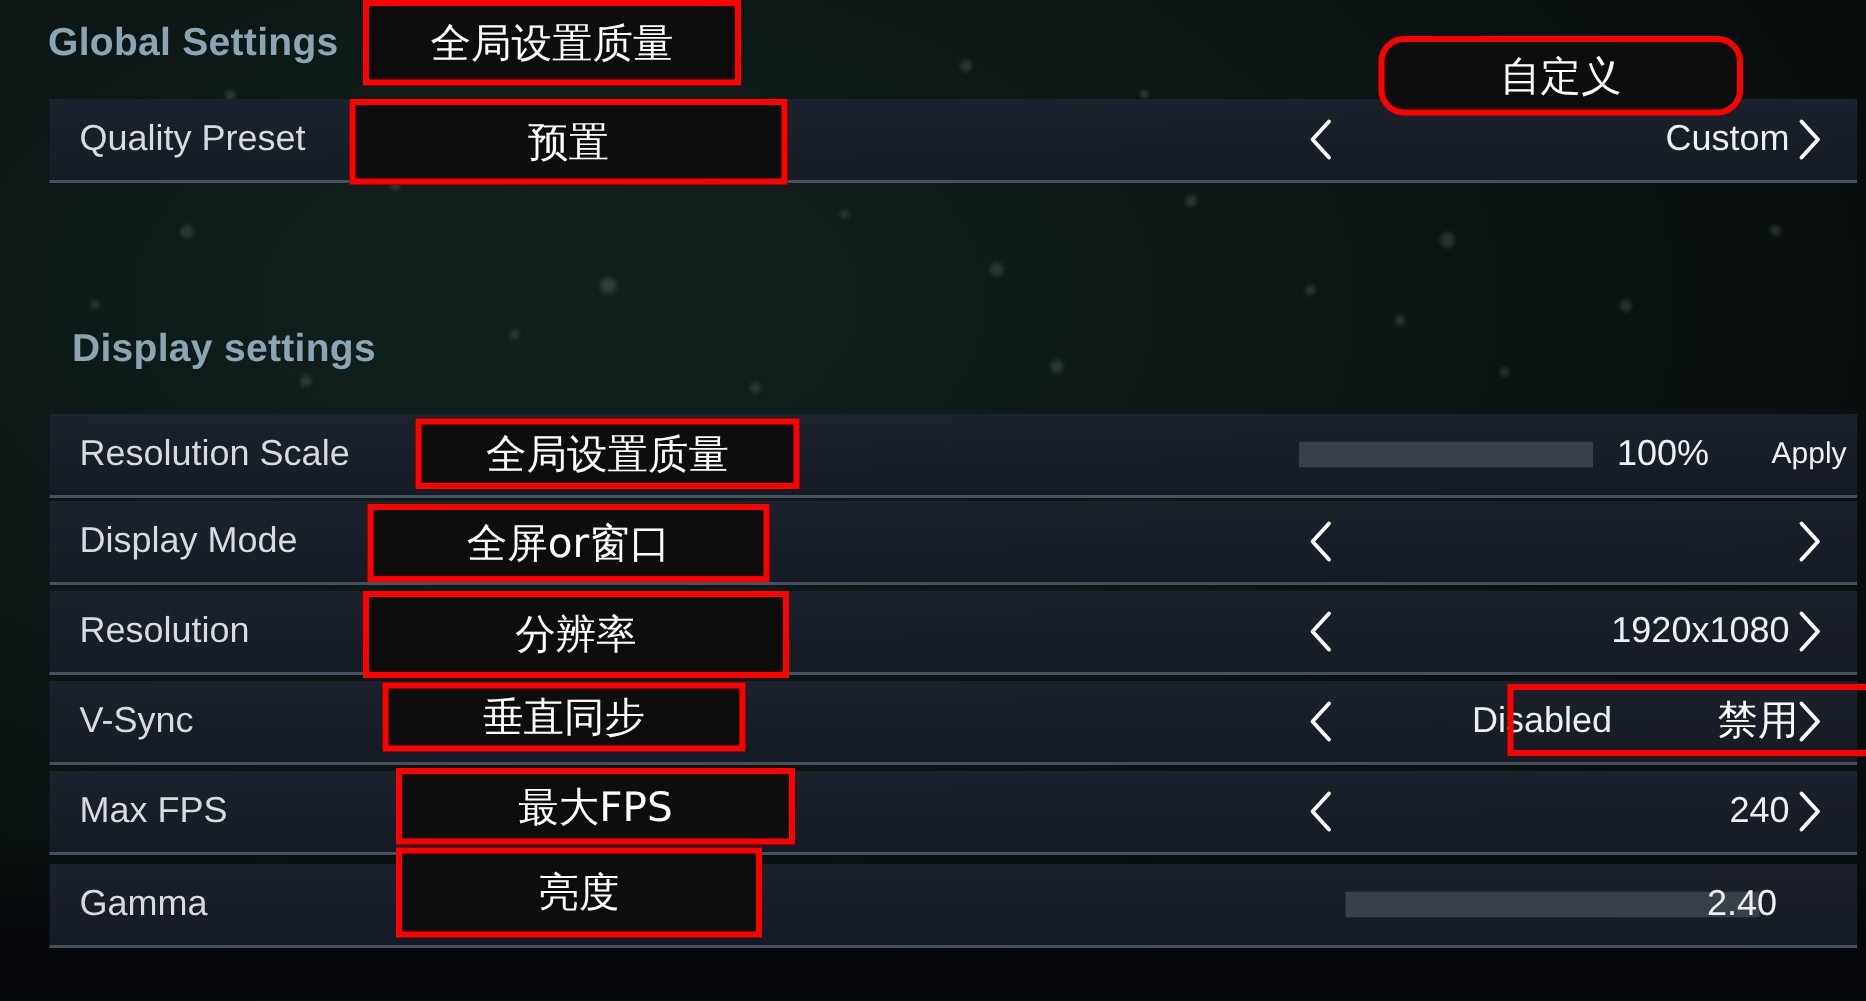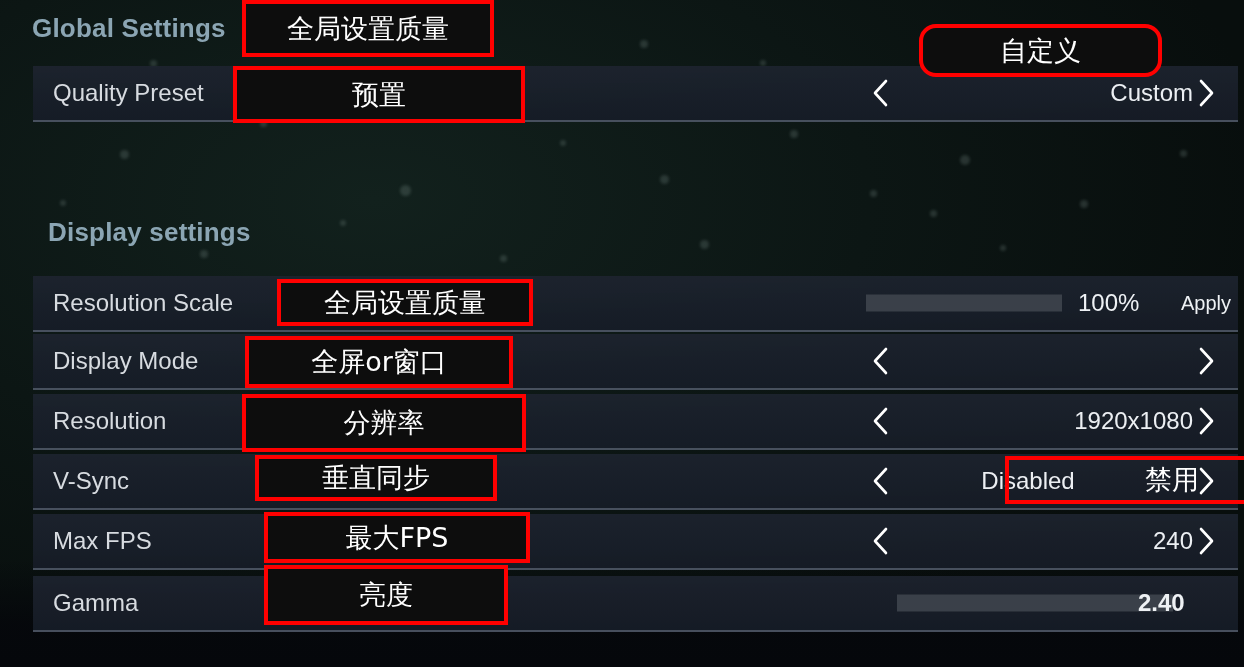--- a/index.html
+++ b/index.html
@@ -221,21 +221,21 @@
         <polyline points="8,5 19,17 8,29" fill="none" stroke="#ffffff" stroke-width="2.6" stroke-linecap="round" stroke-linejoin="round"></polyline>
       </svg>
   </span>
 </div>
 
 <div class="row" style="top:576px;">
   <span class="label">Gamma</span>
   <span class="slider" style="left:864px; width:276px;">
     <span class="fill" id="fill-gamma" style="width:48%;"></span>
   </span>
-  <span class="slider-val" style="left:1105px;font-weight:bold;">2.40</span>
+  <span class="slider-val" style="left:1105px;">2.40</span>
 </div>
 
 <div class="anno" style="left:242px; top:0px;   width:252px; height:57px;">全局设置质量</div>
 
 <div class="anno" style="left:233px; top:66px;  width:292px; height:57px;">预置</div>
 
 <div class="anno" style="left:919px; top:24px;  width:243px; height:53px;border-radius:17px;">自定义</div>
 
 <div class="anno" style="left:277px; top:279px; width:256px; height:47px;">全局设置质量</div>
 

